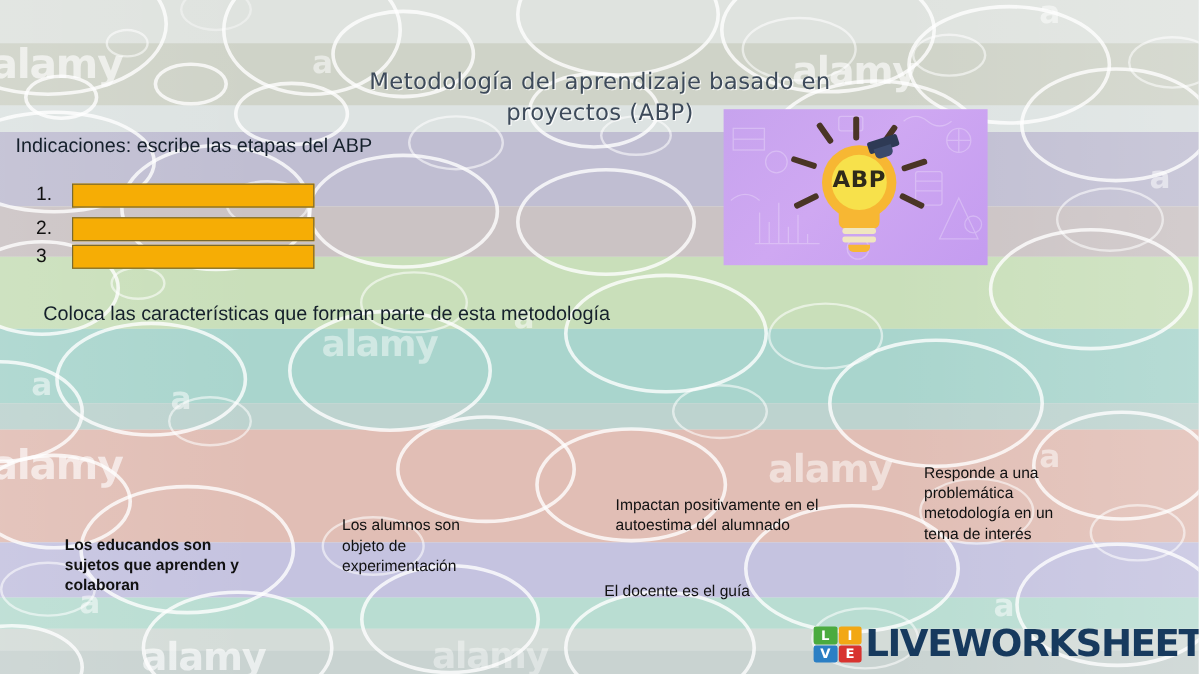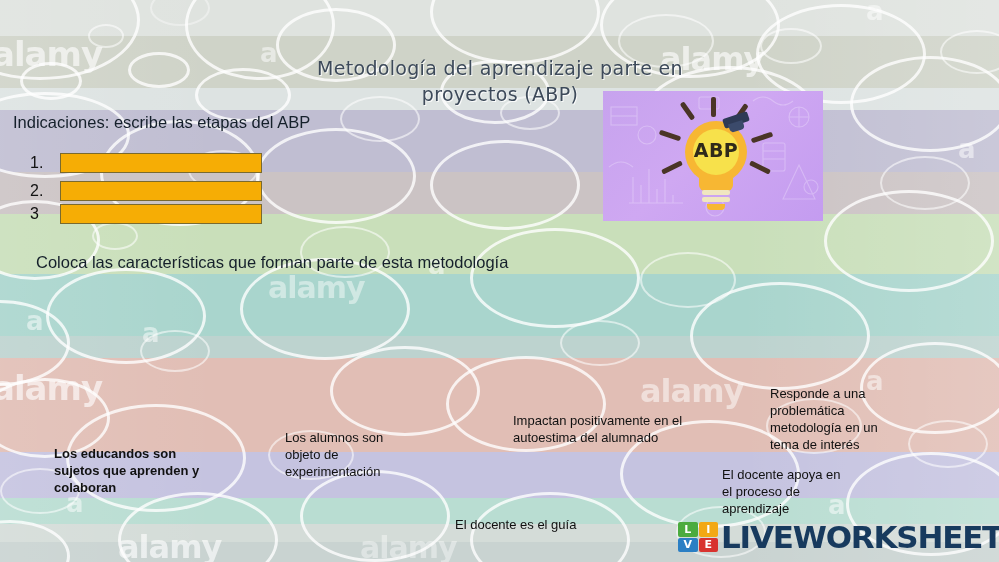--- a/index.html
+++ b/index.html
@@ -205,21 +205,21 @@
     position:absolute;
     color:#111;
     font-size: 13px;
     line-height: 17px;
   }
   #chip0 { left: 54px;  top: 445px; width: 160px; font-weight: bold; }
   #chip1 { left: 285px; top: 429px; width: 115px; }
   #chip2 { left: 513px; top: 412px; width: 200px; }
   #chip3 { left: 770px; top: 385px; width: 115px; }
   #chip4 { left: 722px; top: 466px; width: 130px; }
-  #chip5 { left: 455px; top: 516px; width: 170px; }
+  #chip5 { left: 455px; top: 484px; width: 170px; text-align: right; }
 
   
   #logo {
     position:absolute;
     left: 678px; top: 519px;
     display:flex; align-items:center;
   }
   #logo-badge {
     width: 40px; height: 30px;
     display:grid;
@@ -335,21 +335,21 @@
   <div class="wm-a" style="left:68px;  top:176px;">a</div>
   <div class="wm-a" style="left:142px; top:318px;">a</div>
   <div class="wm-a" style="left:26px;  top:306px;">a</div>
   <div class="wm-a" style="left:866px; top:366px;">a</div>
   <div class="wm-a" style="left:66px;  top:488px;">a</div>
   <div class="wm-a" style="left:828px; top:490px;">a</div>
   <div class="wm-a" style="left:428px; top:250px;">a</div>
 
   <div class="sheen"></div>
 
-  <div id="title">Metodología del aprendizaje parte en proyectos (ABP)</div>
+  <div id="title">Metodología del aprendizaje basado en proyectos (ABP)</div>
 
   <div id="instr1" class="instr">Indicaciones: escribe las etapas del ABP</div>
 
   <div id="row1" class="num-row">
     <span class="num-label">1.</span>
     <input class="answer-box" type="text" value="" style="">
   </div>
   <div id="row2" class="num-row">
     <span class="num-label">2.</span>
     <input class="answer-box" type="text" value="" style="">
@@ -399,21 +399,20 @@
     <div class="cap2"></div>
     <div id="abp-text">ABP</div>
   </div>
 
   <div id="instr2" class="instr">Coloca las características que forman parte de esta metodología</div>
 
   <div id="chip0" class="chip">Los educandos son sujetos que aprenden y colaboran</div>
   <div id="chip1" class="chip">Los alumnos son objeto de experimentación</div>
   <div id="chip2" class="chip">Impactan positivamente en el autoestima del alumnado</div>
   <div id="chip3" class="chip">Responde a una problemática metodología en un tema de interés</div>
-  <div id="chip4" class="chip">El docente apoya en el proceso de aprendizaje</div>
   <div id="chip5" class="chip">El docente es el guía</div>
 
   <div id="logo">
     <div id="logo-badge">
       <span id="lg-l">L</span>
       <span id="lg-i">I</span>
       <span id="lg-v">V</span>
       <span id="lg-e">E</span>
     </div>
     <div id="logo-text">LIVEWORKSHEETS</div>

